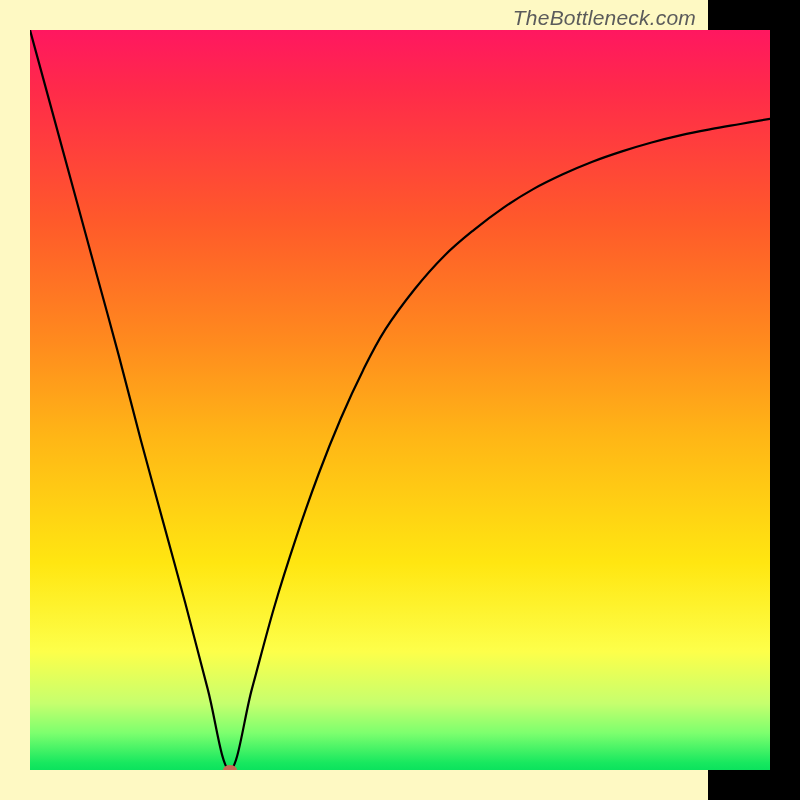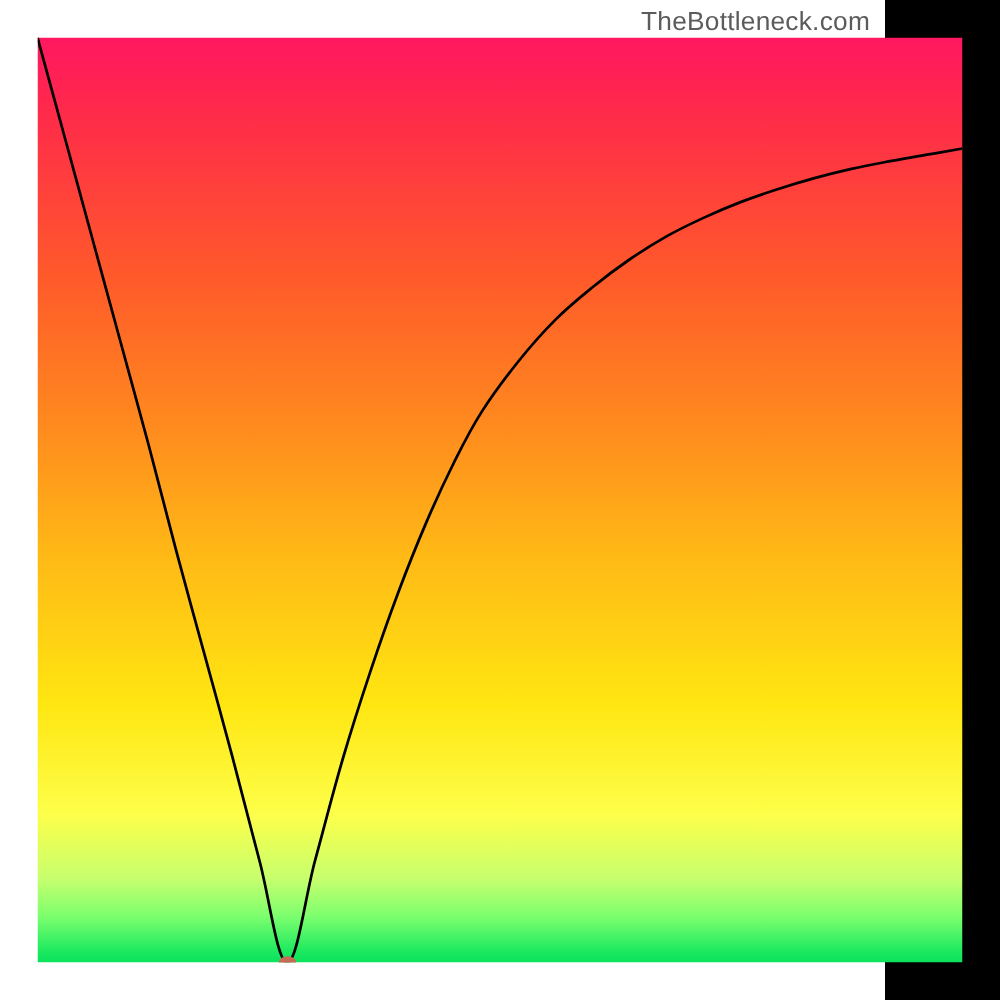--- a/index.html
+++ b/index.html
@@ -8,21 +8,22 @@
     width: 800px;
     height: 800px;
     overflow: hidden;
     background: #000;
     font-family: Arial, Helvetica, sans-serif;
   }
   .root {
     position: relative;
     width: 708px;
     height: 800px;
-    background: #ffffff;
+    background: #fef9c3;
+    font-style: italic;
   }
   .plot-area {
     position: absolute;
     left: 30px;
     top: 30px;
     width: 740px;
     height: 740px;
     overflow: hidden;
   }
   .gradient-bg {

